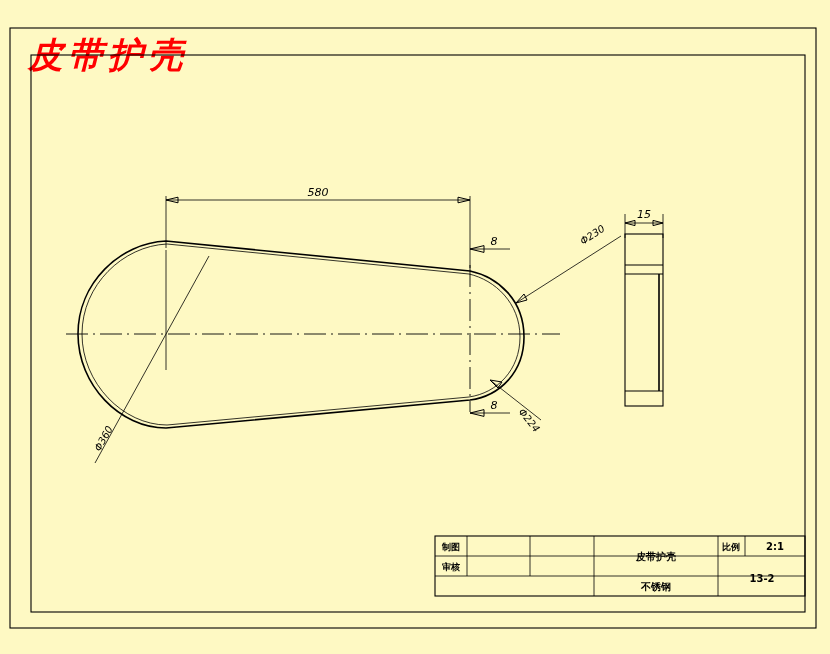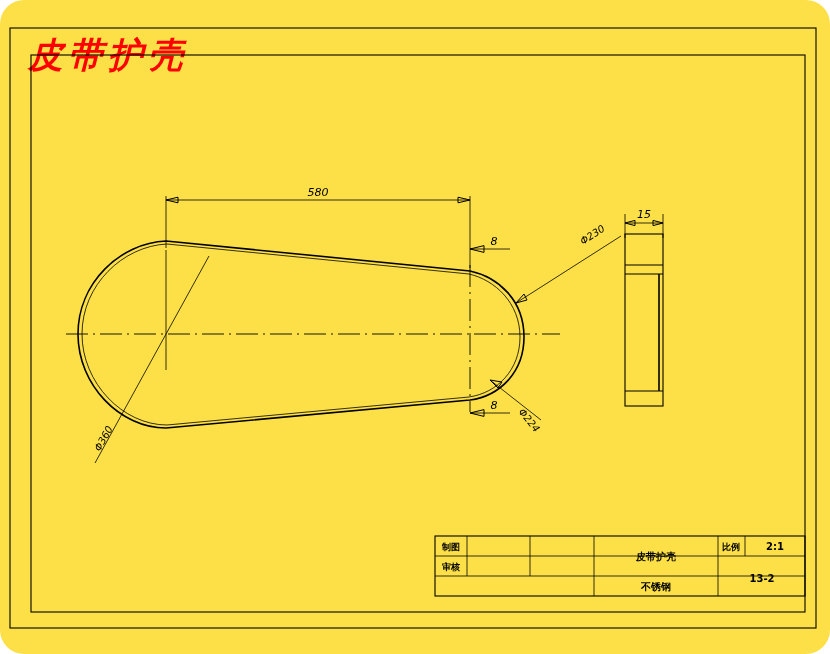--- a/index.html
+++ b/index.html
@@ -5,23 +5,22 @@
   html, body {
     margin: 0;
     padding: 0;
     background: #ffffff;
     font-family: "Liberation Sans", sans-serif;
   }
   #sheet {
     position: relative;
     width: 830px;
     height: 654px;
-    background: #fde047;
+    background: #fef9c3;
     overflow: hidden;
-    border-radius: 24px;
   }
   #sheet svg {
     position: absolute;
     left: 0;
     top: 0;
   }
   .red-title {
     position: absolute;
     left: 28px;
     top: 38px;

